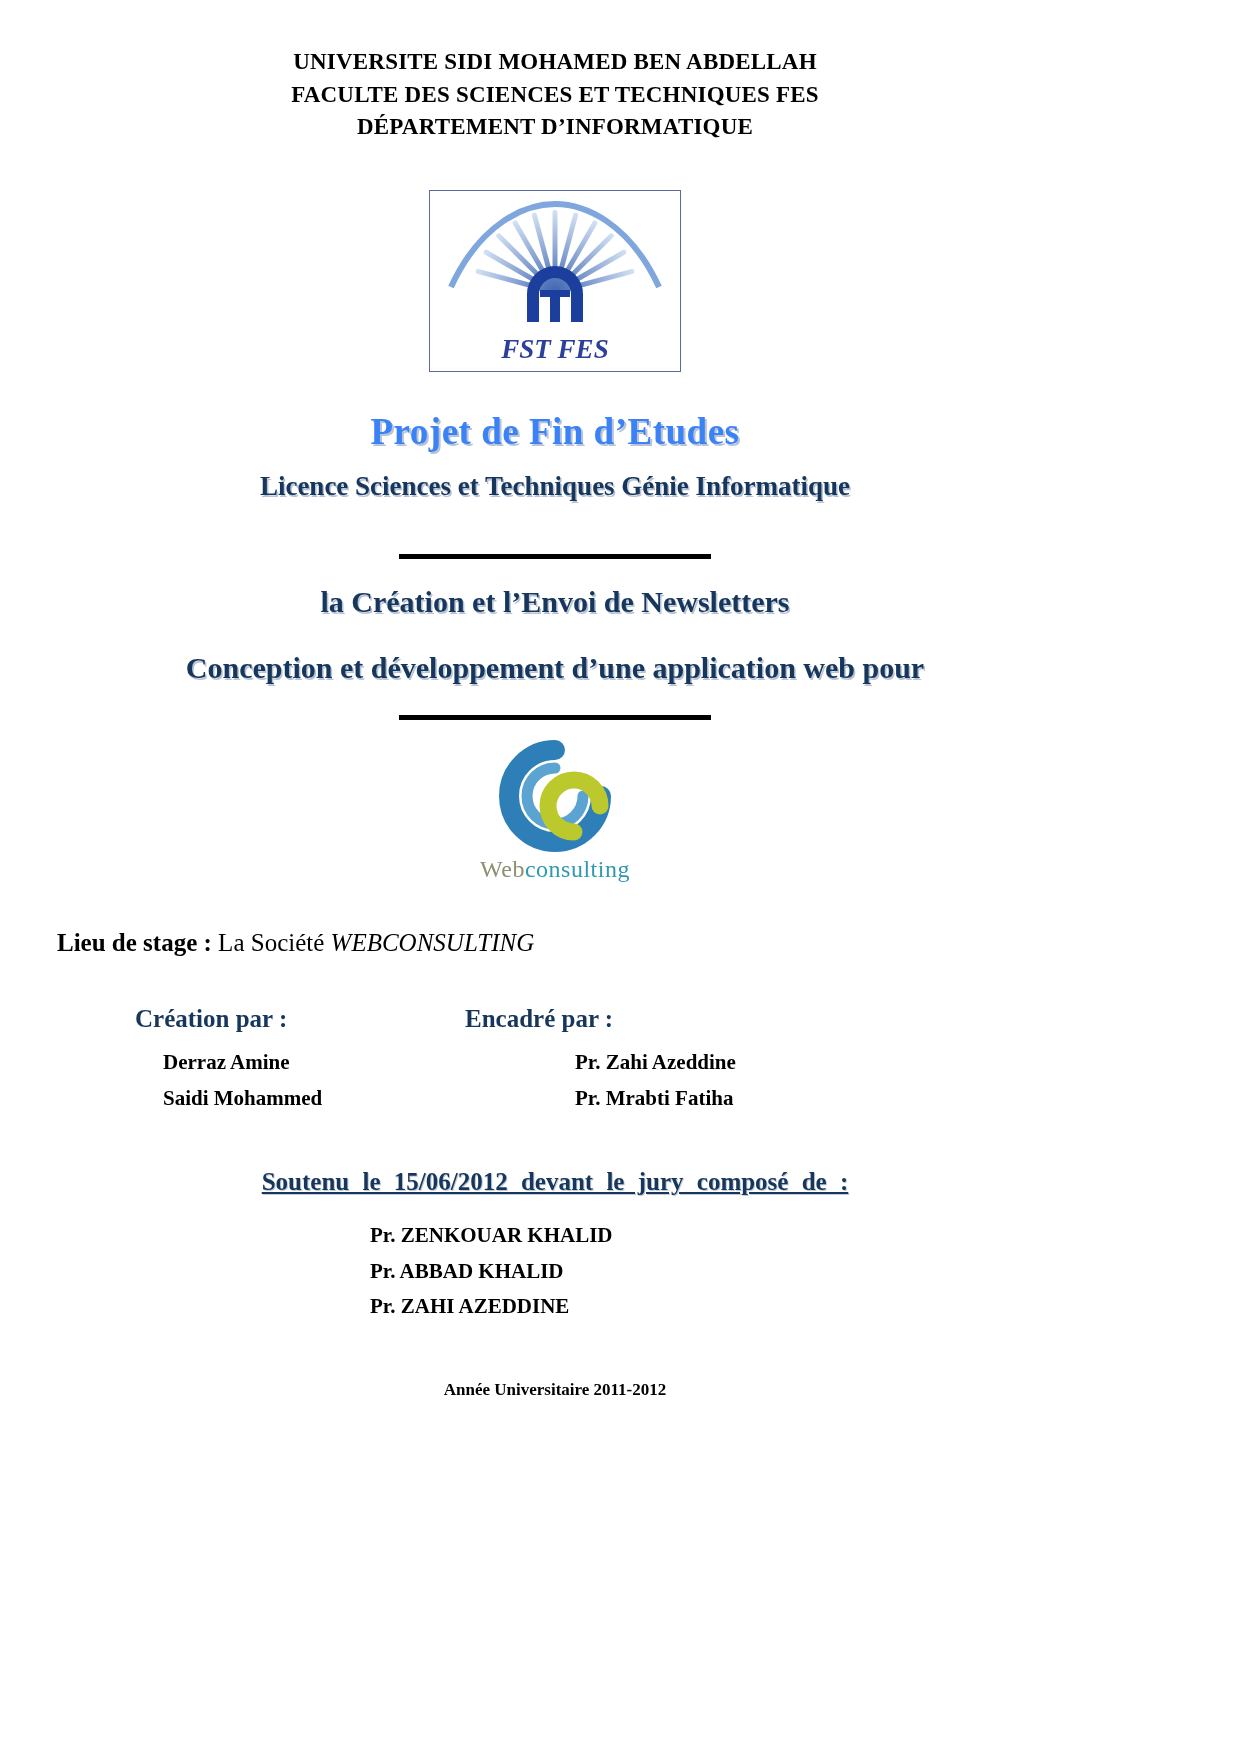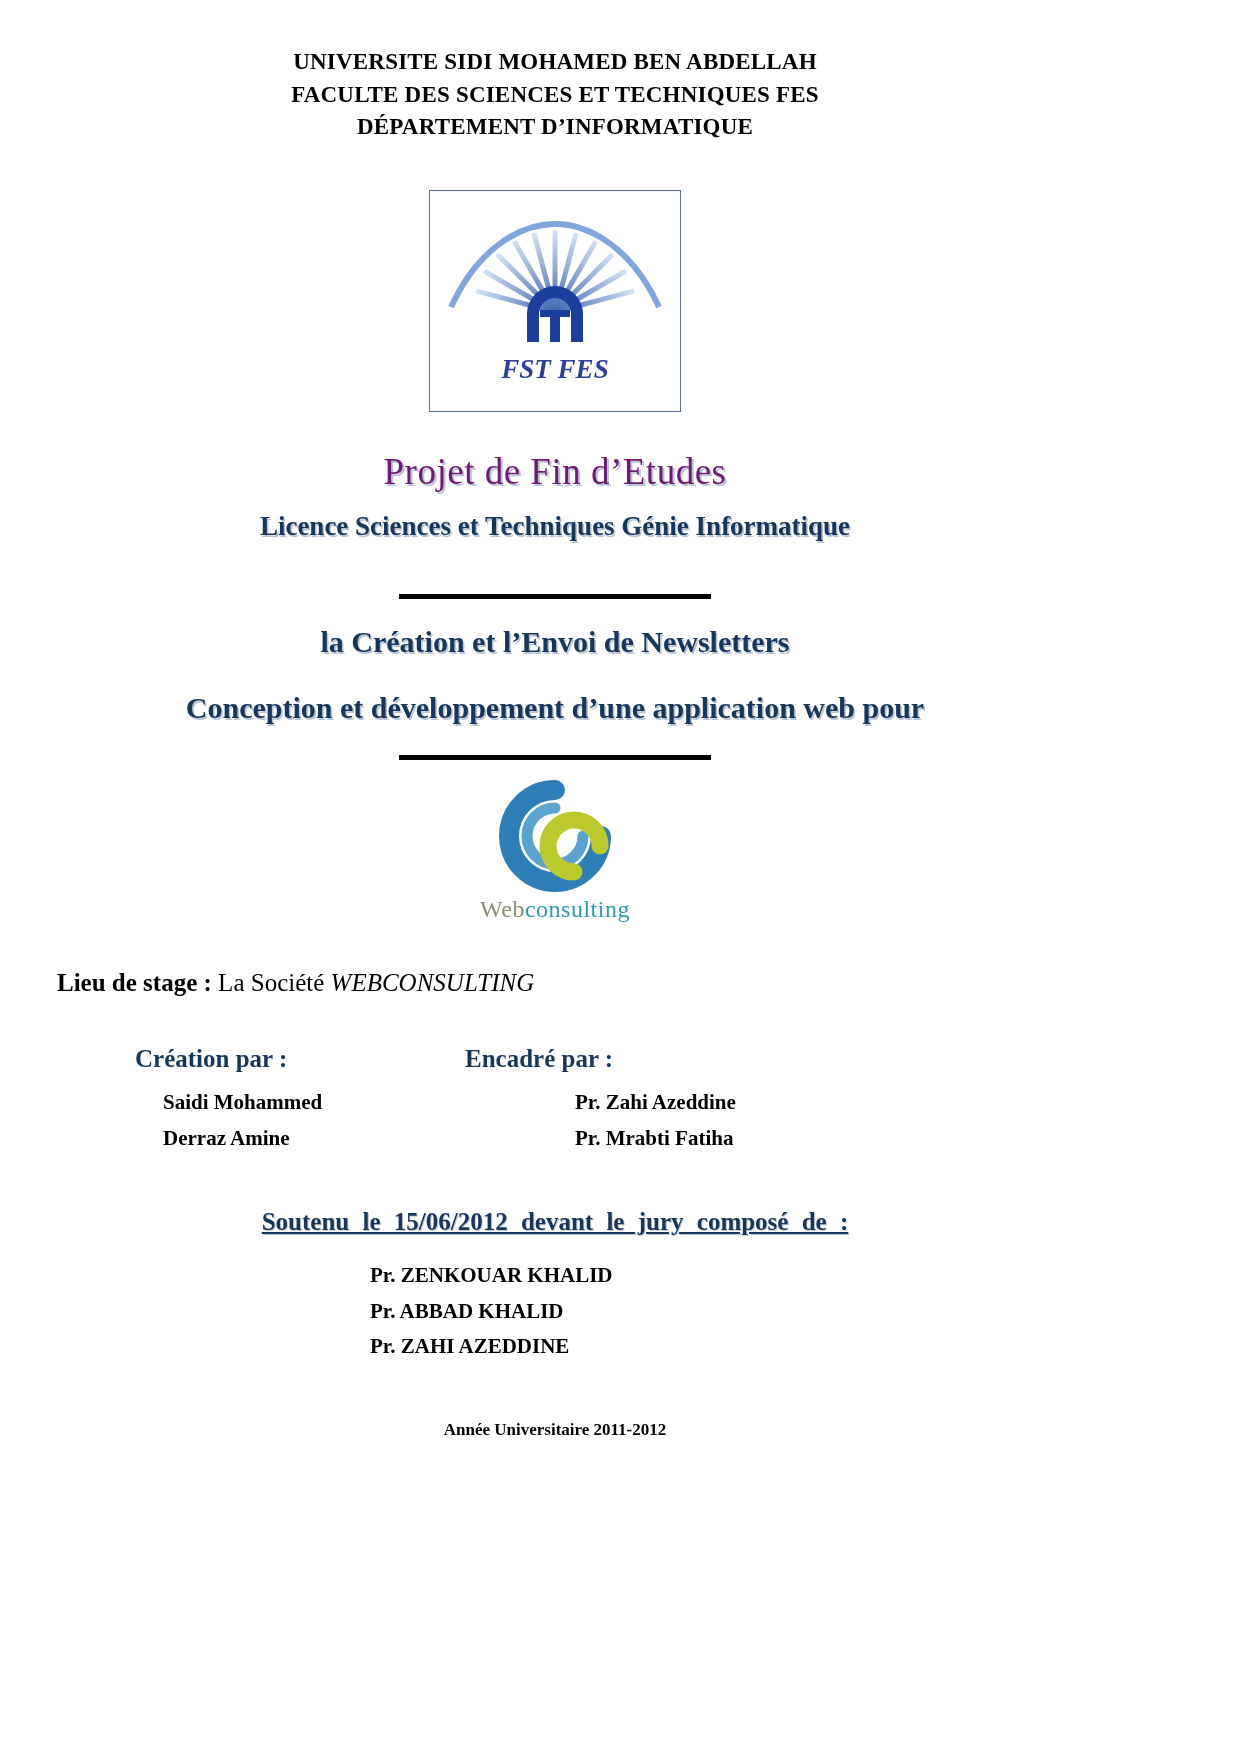--- a/index.html
+++ b/index.html
@@ -23,33 +23,33 @@
     font-size: 23px;
     font-weight: bold;
     line-height: 1.42;
     letter-spacing: 0.2px;
     color: #000000;
   }
   
   .fst-logo-box {
     margin: 46px auto 0 auto;
     width: 252px;
-    height: 222px;
+    height: 182px;
     border: 1px solid #5a6b9a;
     background: #ffffff;
     display: flex;
     align-items: center;
     justify-content: center;
   }
   
   .main-title {
     margin-top: 38px;
     font-size: 37px;
-    font-weight: normal;
-    color: #701a75;
+    font-weight: bold;
+    color: #3b82f6;
     text-shadow: 2px 2px 0 #b9c3d6;
     letter-spacing: 0.5px;
   }
   .subtitle {
     margin-top: 18px;
     font-size: 27px;
     font-weight: bold;
     color: #16365c;
     text-shadow: 1.5px 1.5px 0 #b9c3d6;
   }
@@ -212,22 +212,22 @@
     <div class="stage-line">
       <span class="stage-label">Lieu de stage :</span>
       <span class="stage-prefix">La Société</span>
       <span class="stage-company">WEBCONSULTING</span>
     </div>
 
     <div class="people-row">
       <div class="people-col-left">
         <div class="people-label">Création par :</div>
         <div class="people-names">
+          <div class="person-name">Derraz Amine</div>
           <div class="person-name">Saidi Mohammed</div>
-          <div class="person-name">Derraz Amine</div>
         </div>
       </div>
       <div class="people-col-right">
         <div class="people-label">Encadré par :</div>
         <div class="people-names">
           <div class="person-name">Pr. Zahi Azeddine</div>
           <div class="person-name">Pr. Mrabti Fatiha</div>
         </div>
       </div>
     </div>

